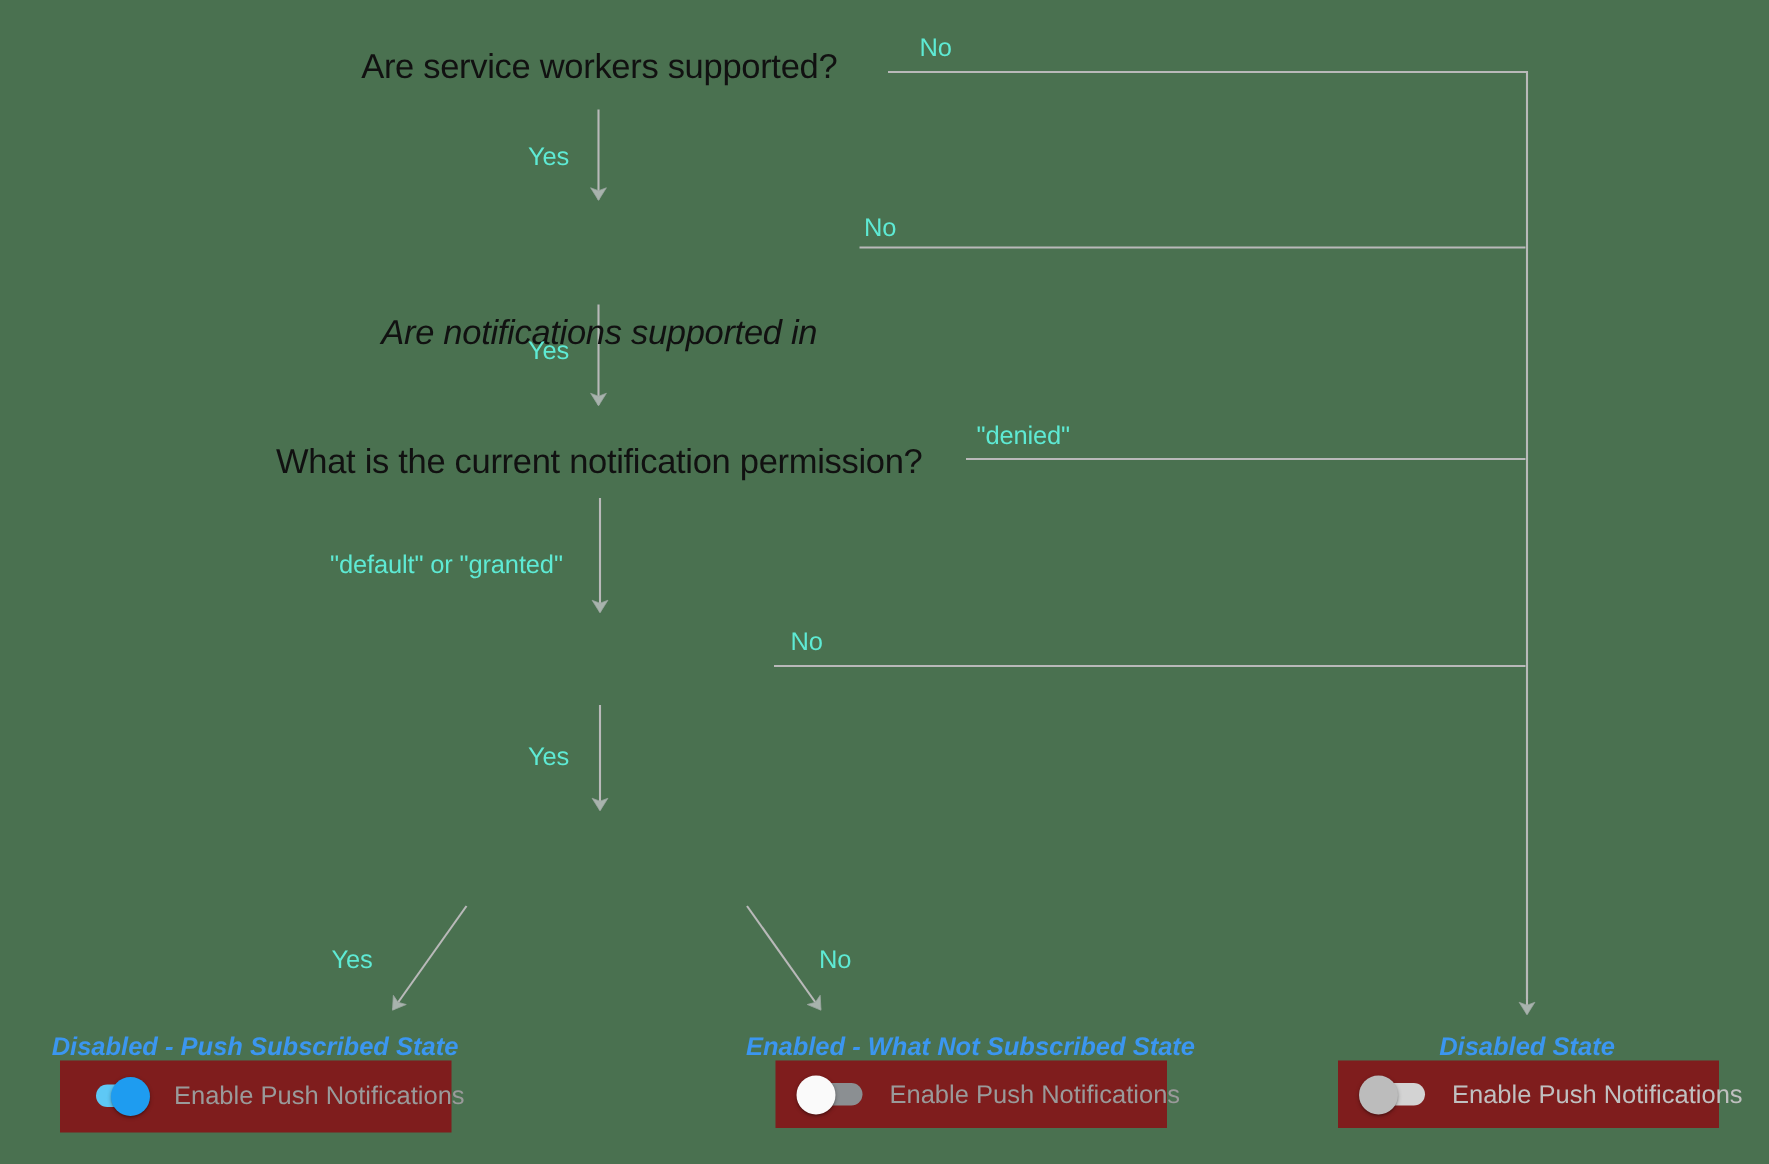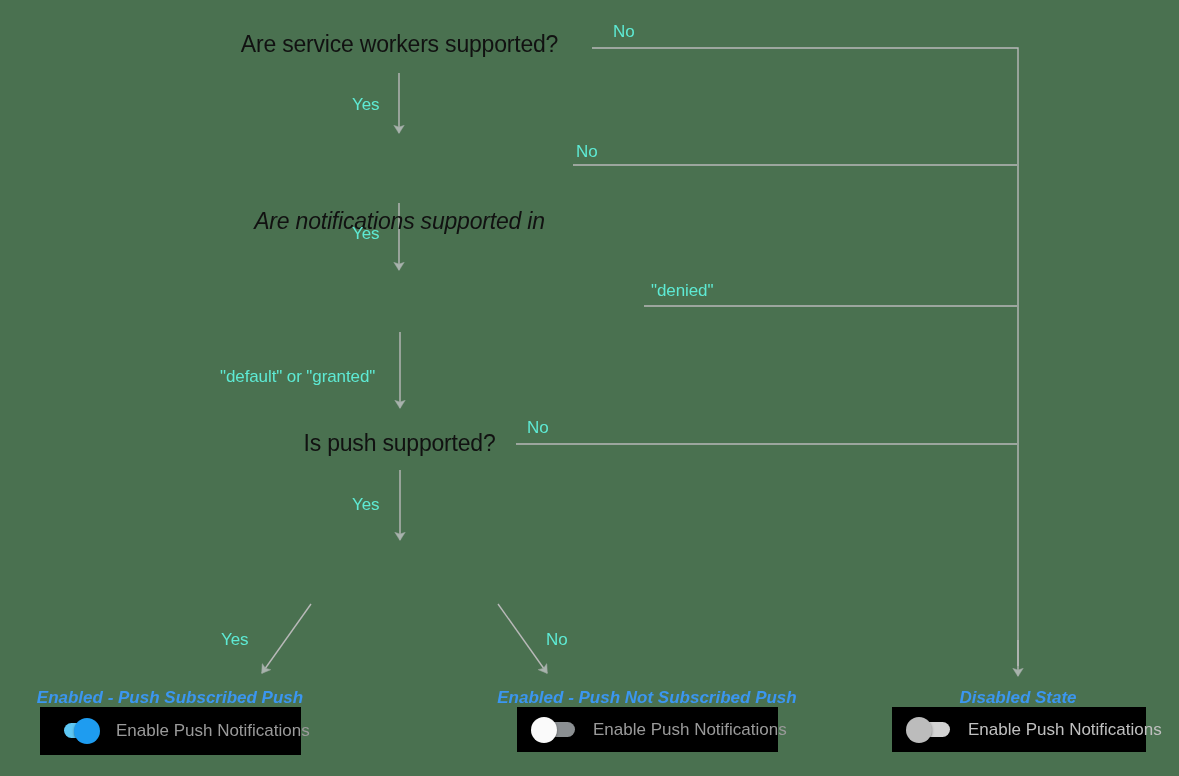--- a/index.html
+++ b/index.html
@@ -42,21 +42,21 @@
     position: absolute;
     color: #3b96f0;
     font-size: 17px;
     font-style: italic;
     font-weight: 700;
     white-space: pre;
     text-align: center;
   }
   .switch-card {
     position: absolute;
-    background: #000000;
+    background: #7f1d1d;
     display: flex;
     align-items: center;
     box-sizing: border-box;
   }
   .switch {
     position: relative;
     flex: 0 0 auto;
     width: 46px;
     height: 26px;
     margin-left: 14px;
@@ -130,49 +130,49 @@
 
     <path d="M 498 604 L 547 673" stroke="#b9b9b9" stroke-width="1.4" fill="none" marker-end="url(#arrowhead)"></path>
   </svg>
 
   <div class="node" style="left:0; top:30px; width:799px;">Are service workers supported?</div>
 
   <div class="node" style="left:0; top:147px; width:799px;font-style:italic;">
     <div>Are notifications supported in</div>
   </div>
 
+  <div class="node" style="left:0; top:293px; width:799px;">What is the current notification permission?</div>
 
-  <div class="node" style="left:0; top:429px; width:799px;">Is push supported?</div>
 
 
   <div class="edge-label" style="left:613px; top:22px;">No</div>
   <div class="edge-label" style="left:352px; top:95px;">Yes</div>
 
   <div class="edge-label" style="left:576px; top:142px;">No</div>
   <div class="edge-label" style="left:352px; top:224px;">Yes</div>
 
   <div class="edge-label" style="left:651px; top:281px;">"denied"</div>
   <div class="edge-label" style="left:220px; top:367px;">"default" or "granted"</div>
 
   <div class="edge-label" style="left:527px; top:418px;">No</div>
   <div class="edge-label" style="left:352px; top:495px;">Yes</div>
 
   <div class="edge-label" style="left:221px; top:630px;">Yes</div>
   <div class="edge-label" style="left:546px; top:630px;">No</div>
 
-  <div class="state-label" style="left:0; top:688px; width:340px;">Enabled - Push Subscribed Push</div>
+  <div class="state-label" style="left:0; top:688px; width:340px;">Disabled - Push Subscribed State</div>
   <div class="switch-card" style="left:40px; top:707px; width:261px; height:48px;">
     <div class="switch sw-on">
       <span class="track"></span>
       <span class="knob"></span>
     </div>
     <span class="switch-text">Enable Push Notifications</span>
   </div>
 
-  <div class="state-label" style="left:477px; top:688px; width:340px;">Enabled - Push Not Subscribed Push</div>
+  <div class="state-label" style="left:477px; top:688px; width:340px;">Enabled - What Not Subscribed State</div>
   <div class="switch-card" style="left:517px; top:707px; width:261px; height:45px;">
     <div class="switch sw-off">
       <span class="track"></span>
       <span class="knob"></span>
     </div>
     <span class="switch-text">Enable Push Notifications</span>
   </div>
 
   <div class="state-label" style="left:848px; top:688px; width:340px;">Disabled State</div>
   <div class="switch-card" style="left:892px; top:707px; width:254px; height:45px;">

